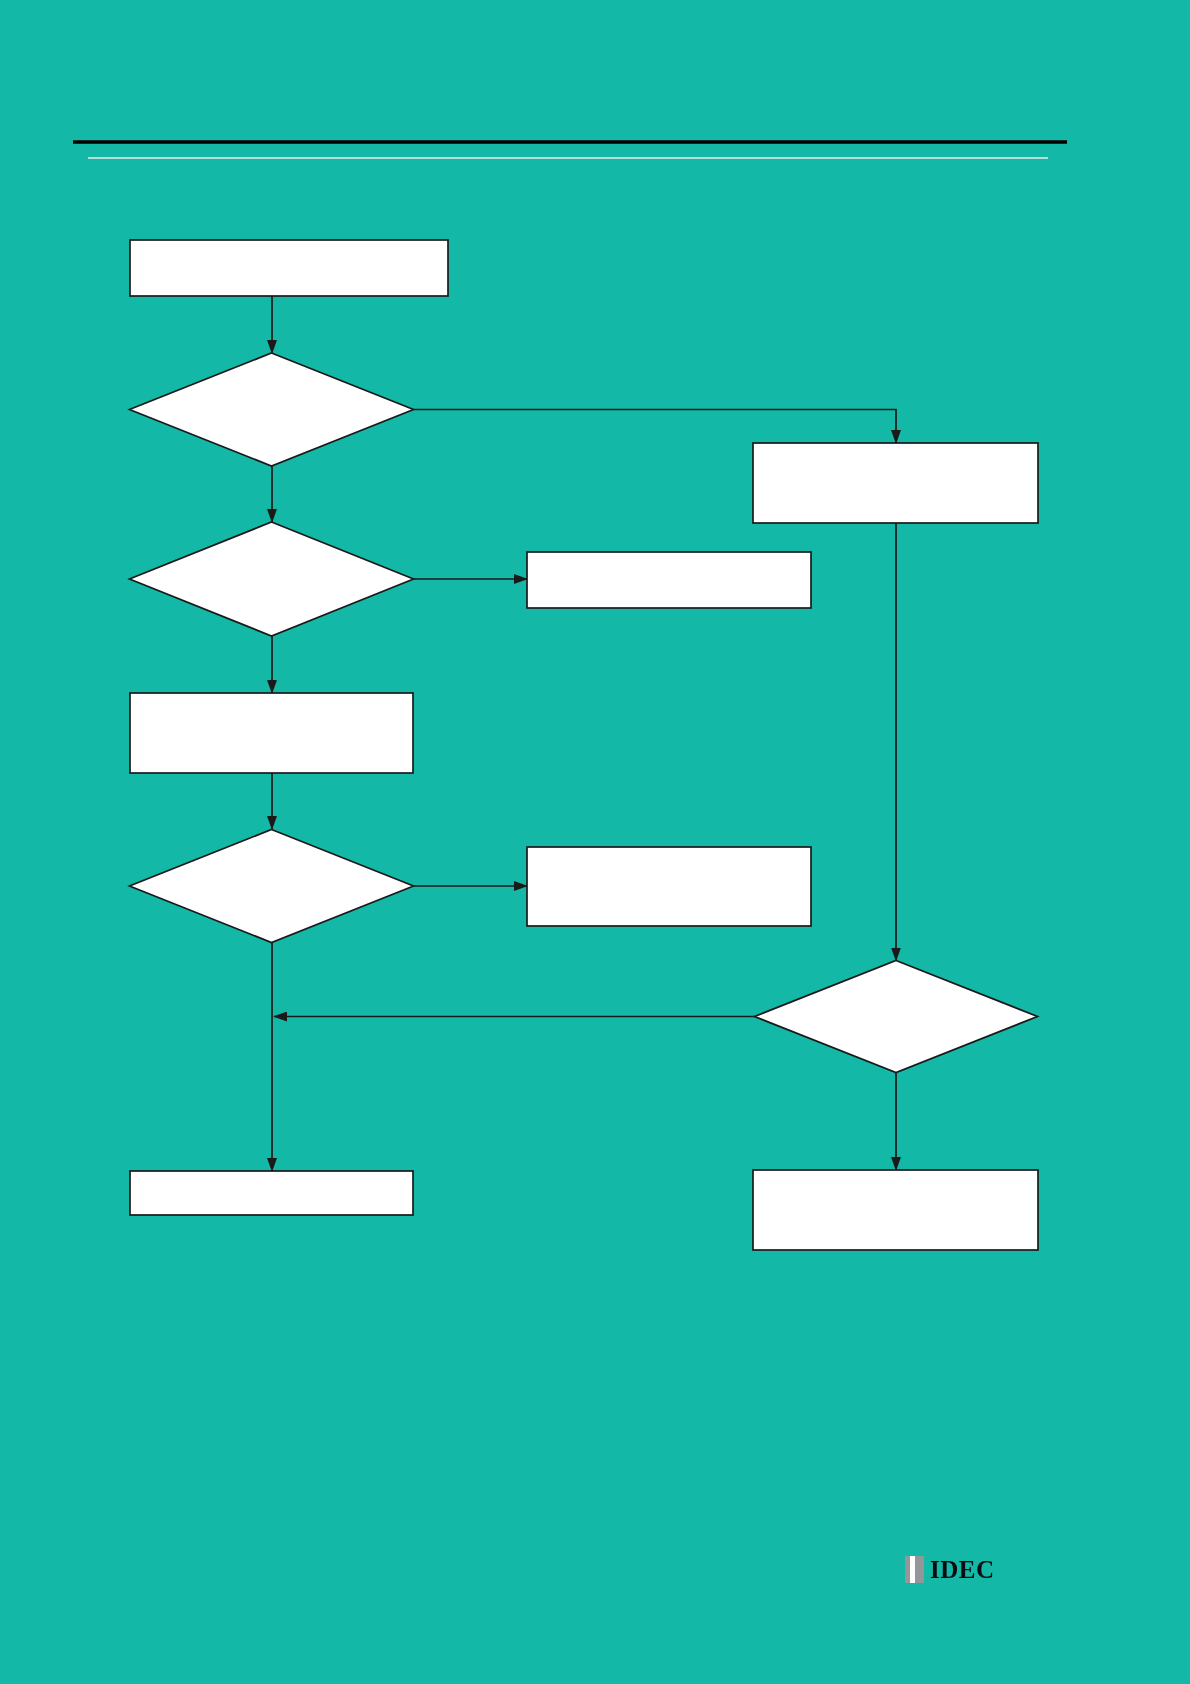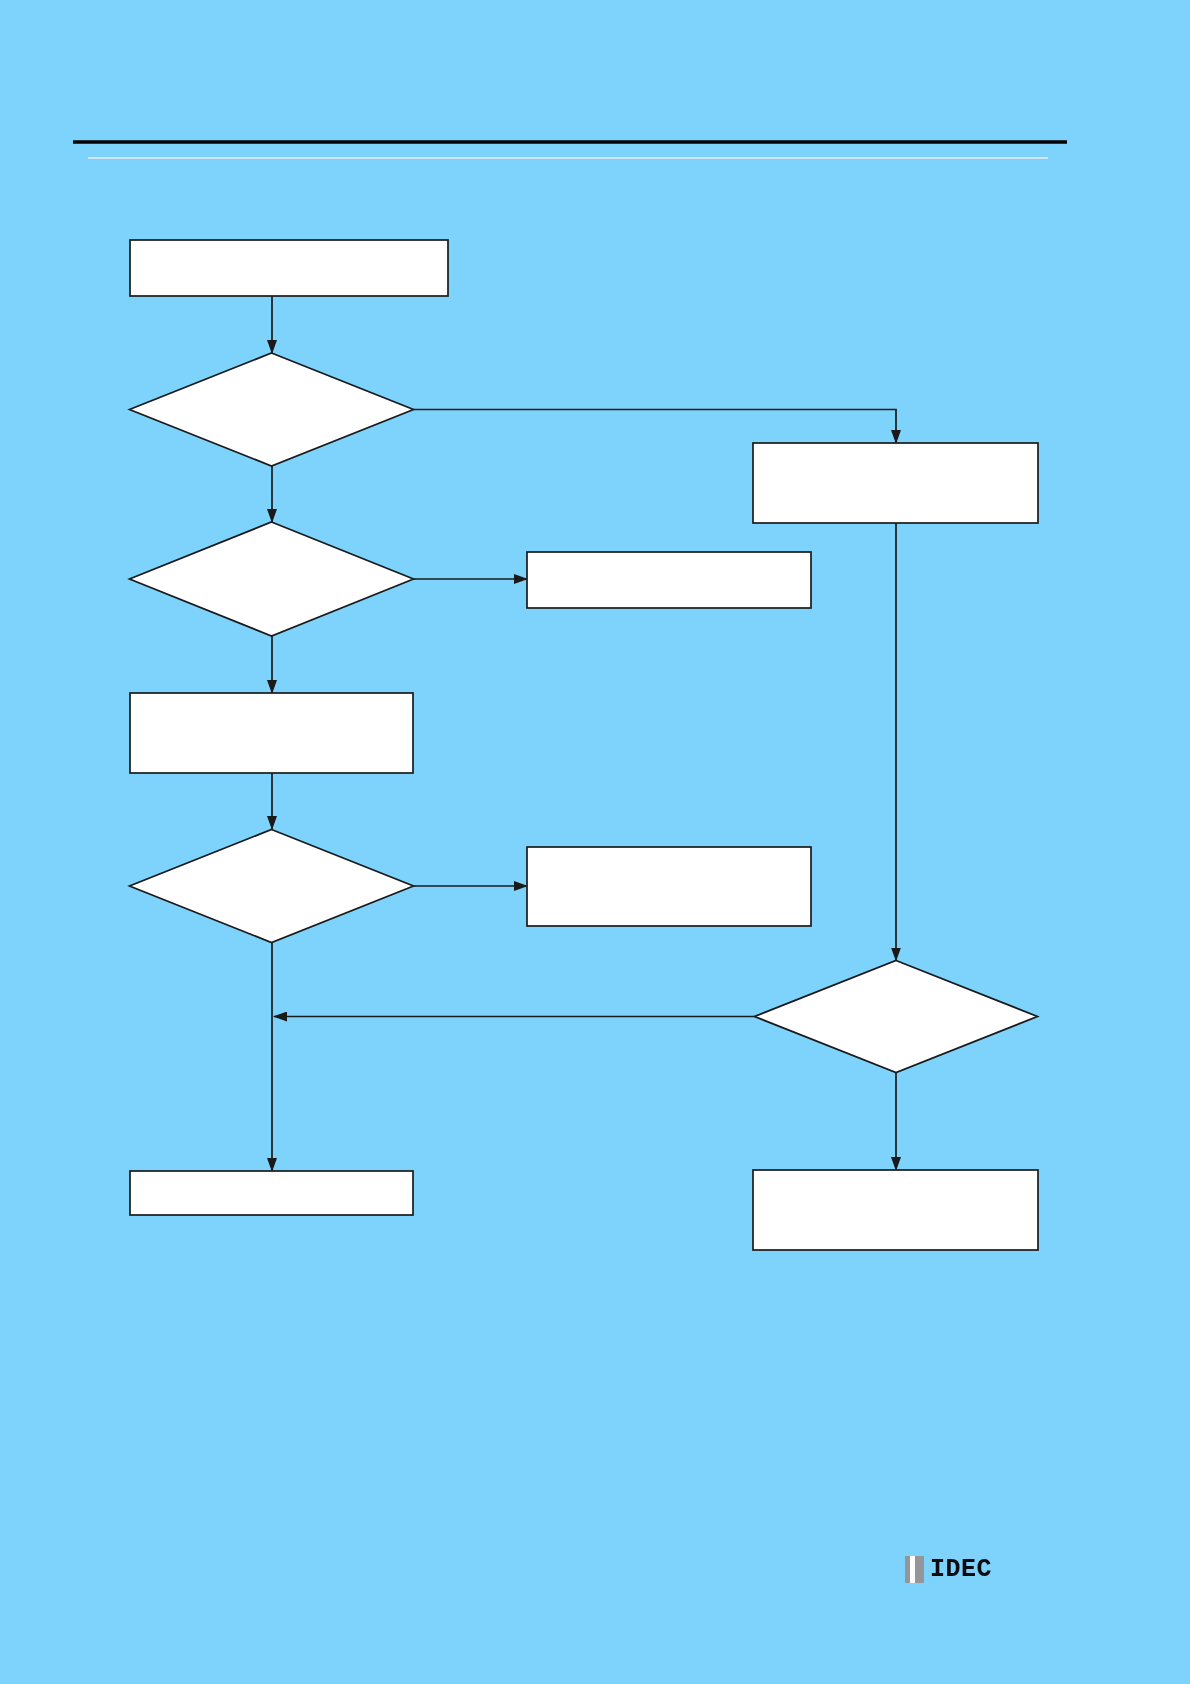--- a/index.html
+++ b/index.html
@@ -1,22 +1,22 @@
 <!DOCTYPE html>
 <html><head>
 <meta charset="utf-8">
 <style>
   html, body { margin: 0; padding: 0; background: #ffffff; }
   #page {
     position: relative;
     width: 1190px;
     height: 1684px;
-    background: #7dd3fc;
+    background: #14b8a6;
     overflow: hidden;
-    font-family: Liberation Mono, monospace;
+    font-family: Liberation Serif, serif;
   }
   #flowchart-svg {
     position: absolute;
     left: 0; top: 0;
     width: 1190px;
     height: 1684px;
   }
   .logo {
     position: absolute;
     left: 905px;

